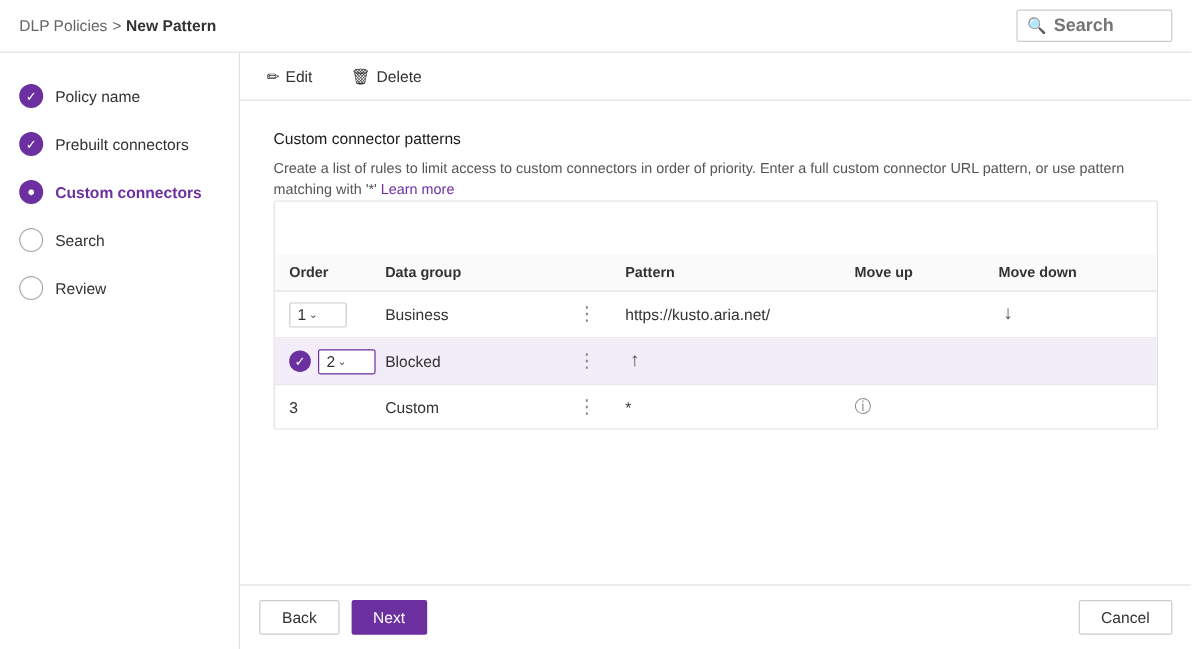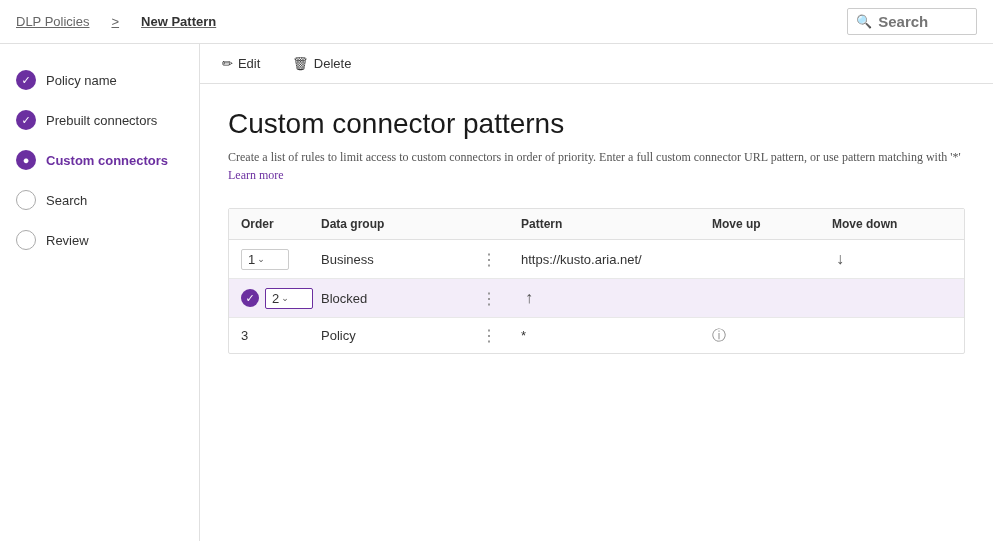--- a/index.html
+++ b/index.html
@@ -3,21 +3,21 @@
   <meta charset="utf-8">
   <style>
     * { box-sizing: border-box; margin: 0; padding: 0; }
     body { font-family: 'Segoe UI', Arial, sans-serif; font-size: 13px; color: #333; background: #fff; height: 541px; overflow: hidden; display: flex; flex-direction: column; }
 
     
     .top-bar {
       display: flex; align-items: center; justify-content: space-between;
       padding: 8px 16px; border-bottom: 1px solid #e0e0e0; height: 44px;
     }
-    .breadcrumb { display: flex; align-items: center; gap: 22px; font-size: 13px; color: #666; text-decoration: underline; }
+    .breadcrumb { display: flex; align-items: center; gap: 4px; font-size: 13px; color: #666; }
     .breadcrumb .current { font-weight: 600; color: #333; }
     .search-box {
       display: flex; align-items: center; border: 1px solid #ccc; border-radius: 2px;
       padding: 4px 8px; gap: 6px; width: 130px;
     }
     .search-box input { border: none; outline: none; font-size: 15px; width: 100%; font-weight: bold; }
 
     
     .main-layout { display: flex; flex: 1; overflow: hidden; }
 
@@ -44,30 +44,30 @@
     .toolbar {
       display: flex; align-items: center; gap: 20px; padding: 8px 16px;
       border-bottom: 1px solid #e0e0e0;
     }
     .toolbar-btn {
       display: flex; align-items: center; gap: 5px; background: none; border: none;
       cursor: pointer; font-size: 13px; color: #333; padding: 4px 6px;
     }
 
     
-    .page-title { font-size: 28px; font-weight: 300; margin-bottom: 8px; color: #1a1a1a; }
-    .page-desc { font-size: 12px; color: #555; margin-bottom: 24px; line-height: 1.5; font-family: Liberation Serif, serif; }
+    .page-title { font-size: 13px; font-weight: 300; margin-bottom: 8px; color: #1a1a1a; }
+    .page-desc { font-size: 12px; color: #555; line-height: 1.5; }
     .page-desc a { color: #6b2fa0; text-decoration: none; }
 
     
     .table-container { border: 1px solid #e0e0e0; border-radius: 2px; }
     .table-header {
       display: grid; grid-template-columns: 80px 160px 40px 1fr 120px 120px;
       padding: 8px 12px; background: #fafafa; border-bottom: 1px solid #e0e0e0;
-      font-weight: 600; font-size: 12px; color: #333;
+      font-weight: 600; font-size: 12px; color: #333; margin-top: 44px;
     }
     .table-row {
       display: grid; grid-template-columns: 80px 160px 40px 1fr 120px 120px;
       padding: 8px 12px; border-bottom: 1px solid #e8e8e8; align-items: center;
     }
     .table-row:last-child { border-bottom: none; }
     .table-row.selected { background: #f3edf9; }
 
     .order-select {
       display: flex; align-items: center; gap: 2px; border: 1px solid #ccc;
@@ -210,27 +210,34 @@
           <div>
             <button class="move-btn">↑</button>
           </div>
           <div></div>
         </div>
 
         <div class="table-row">
           <div>
             <span class="order-num-plain">3</span>
           </div>
-          <div>Policy</div>
+          <div>Custom</div>
           <div class="dots-menu">⋮</div>
           <div>*</div>
           <div>
             <span class="info-icon">ⓘ</span>
           </div>
           <div></div>
         </div>
 
       </div>
     </div>
 
+    <div class="footer">
+      <div class="footer-left">
+        <button class="btn-back">Back</button>
+        <button class="btn-next">Next</button>
+      </div>
+      <button class="btn-cancel">Cancel</button>
+    </div>
 
   </div>
 </div>
 
 </body></html>

